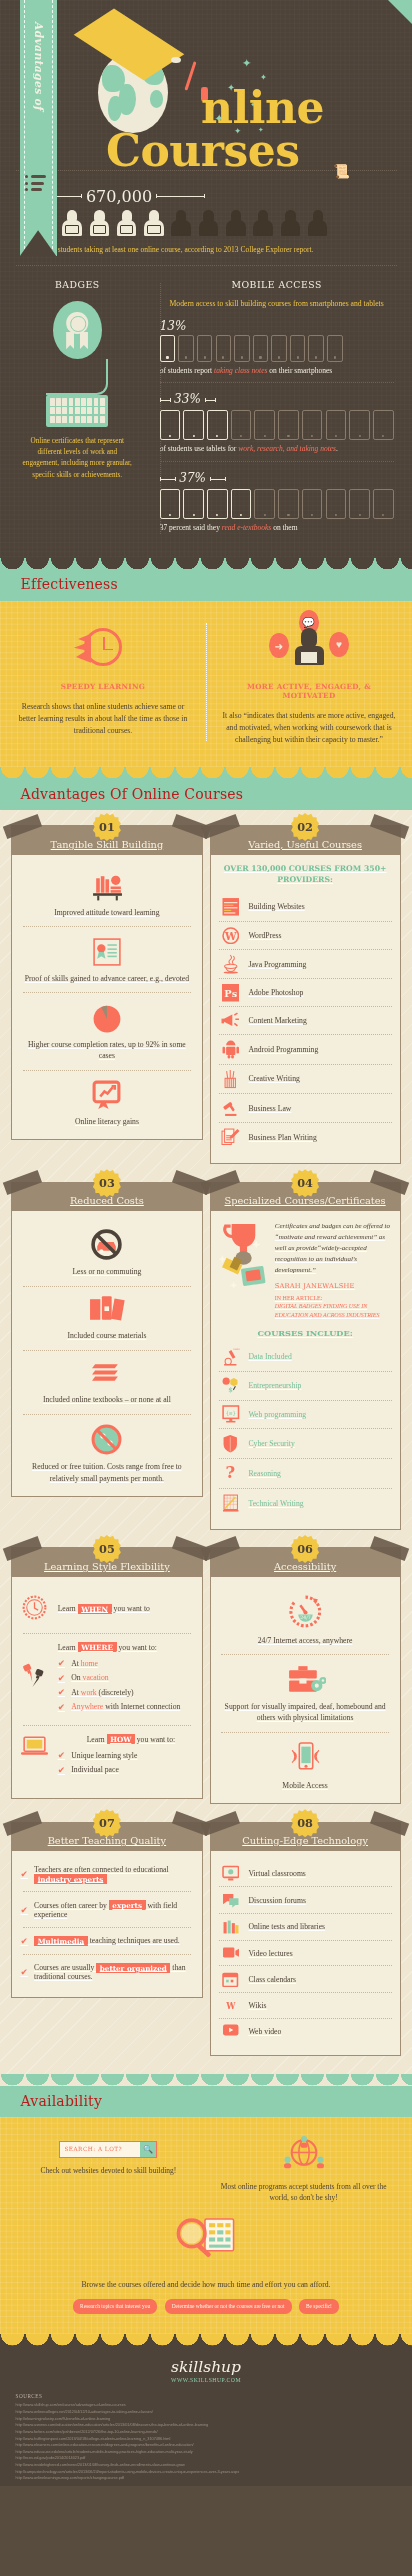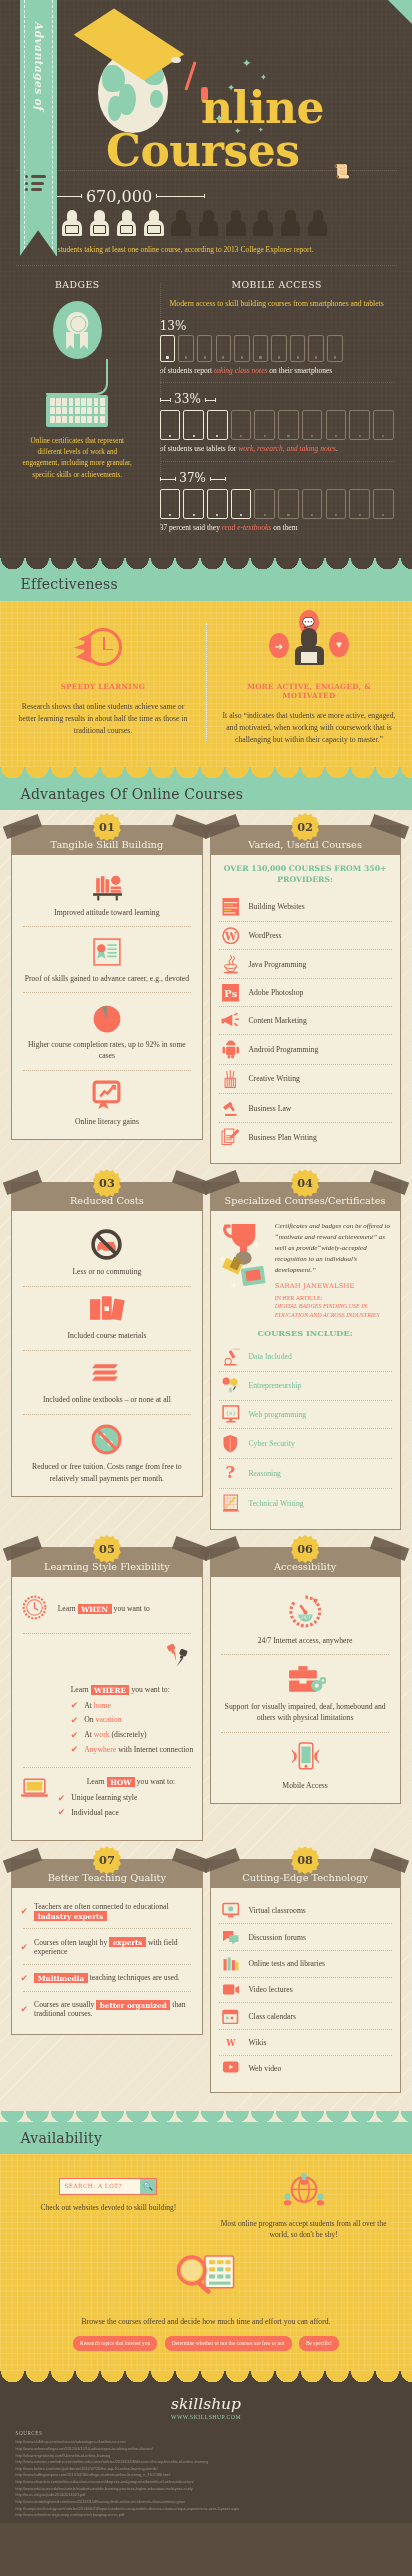--- a/index.html
+++ b/index.html
@@ -111,21 +111,21 @@
   .badge-ill .rosette:after{content:"";position:absolute; left:4.1px; top:4.1px; width:13.4px; height:13.4px; border-radius:50%; border:1px solid #8ecfb0;}
   .badge-ill .rib { position:absolute; top:31px; width:8.2px; height:17.5px; background:#efead7; }
   .badge-ill .rib.a{left:13.4px; clip-path:polygon(0 0,100% 0,100% 100%,50% 75%,0 100%);}
   .badge-ill .rib.b{left:27px; clip-path:polygon(0 0,100% 0,100% 100%,50% 75%,0 100%);}
   .cable { width: 62px; height: 36px; margin: -3.1px auto 0; border:2.6px solid #8ecfb0; border-top:none; border-left:none; border-radius:0 0 11.3px 0;}
   .keyboard { width:62px; height:32px; background:#8ecfb0; border-radius:2.1px; margin: 0 auto; padding:3.6px; display:grid; grid-template-columns:repeat(9,1fr); gap:1.5px;}
   .keyboard i { background:#efead7; border-radius:0.5px; }
   .badge-txt { color:#f2c744; font-size:7.2px; line-height:1.55; margin-top:9.3px; }
 
   .mob-sub { color:#f2c744; font-size:7.7px; text-align:center; line-height:1.5; margin-bottom: 9.3px;}
-  .pct { font-family:"DejaVu Serif",serif; font-size:12px; color:#f3efe2; margin-bottom:2.1px; }
+  .pct { font-family:"DejaVu Serif",serif; font-size:12px; color:#f3efe2; margin-bottom:2.1px;font-style:italic; }
   .pct-wrap { display:flex; align-items:center; gap:4.1px; margin-bottom: 2.1px;}
   .pct-wrap .tick { width: 30px; height:0.5px; background:#efead7; position:relative;}
   .pct-wrap .tick:before,.pct-wrap .tick:after{content:"";position:absolute;width:0.5px;height:4.6px;background:#efead7;top:-2.1px;}
   .pct-wrap .tick:before{left:0;} .pct-wrap .tick:after{right:0;}
   .phones { display:flex; gap:3.1px; margin-bottom:4.1px;}
   .ph { width:15.5px; height:27px; border:1px solid #8a7c6c; border-radius:2.1px; position:relative;}
   .ph.on { border-color:#efead7; }
   .ph:after{content:"";position:absolute;left:50%;bottom:2.1px;transform:translateX(-50%);width:2.1px;height:2.1px;border-radius:50%;background:#8a7c6c;}
   .ph.on:after{background:#efead7;}
   .ph.tab { width:20.6px; height:30px; }
@@ -151,21 +151,21 @@
     background-color: #e9e2cd;
     background-image: radial-gradient(circle at 12.4px 0, #8ecfb0 11.3px, transparent 11.6px);
   }
   .scallop.yellow-on-cream {
     background-color: #efe7d2;
     background-image: radial-gradient(circle at 12.4px 0, #f2c744 11.3px, transparent 11.6px);
   }
 
   
   .band { background:#8ecfb0; padding: 7.2px 0 8.2px 20.6px; }
-  .band h2 { font-family:"DejaVu Serif",serif; font-weight: normal; font-size: 14px; color:#404040; letter-spacing:0.2px;}
+  .band h2 { font-family:"DejaVu Serif",serif; font-weight: normal; font-size: 14px; color:#b91c1c; letter-spacing:0.2px;}
 
   
   .eff { background:#f2c744; position:relative; padding: 17.5px 0 20.6px; }
   .eff:before { content:""; position:absolute; inset:0;
     background-image: linear-gradient(rgba(255,255,255,.13) 0.5px, transparent 0.5px),
                       linear-gradient(90deg, rgba(255,255,255,.13) 0.5px, transparent 0.5px);
     background-size: 5.7px 5.7px; pointer-events:none;}
   .eff-cols { display:flex; position:relative; z-index:2; }
   .eff-col { flex:1; padding: 0 14.4px; text-align:center; }
   .eff-vd { position:absolute; left:50%; top:5.2px; bottom:5.2px; border-left:1.5px dotted #fff; }
@@ -183,21 +183,21 @@
   .person-ic .bd { position:absolute;left:2.1px;top:17.5px;width:29px;height:19.6px;border-radius:6.2px 6.2px 1.5px 1.5px;background:#4e4339;}
   .person-ic .lp { position:absolute;left:7.2px;top:23px;width:18.5px;height:12.4px;background:#efead7;border:1.5px solid #4e4339;border-radius:1px;}
   .bub { position:absolute; width:20.6px;height:25px;border-radius:50%;background:#f9705b; display:flex;align-items:center;justify-content:center;color:#efead7;font-size:10.3px;}
   .bub.b1{left:-24px; top:5.2px;} .bub.b2{left:6.2px; top:-18.5px;} .bub.b3{left:36px; top:4.1px;}
 
   
   .adv-wrap { background:#efe7d2; position:relative; padding: 15.5px 11.3px 18.5px; }
   .adv-wrap:before{content:"";position:absolute;inset:0;
     background-image: repeating-linear-gradient(135deg, rgba(255,255,255,.25) 0 1px, transparent 1px 13.4px);
     pointer-events:none;}
-  .card-row { display:flex; gap: 7px; position:relative; z-index:2; margin-bottom: 17.5px;}
+  .card-row { display:flex; gap: 7px; position:relative; z-index:2; margin-bottom: 17.5px; text-decoration: underline;}
   .card { flex:1; position:relative; }
   .tape { position:absolute; width:37px; height:13.4px; background:#6b5c4c; top:-5.2px; z-index:3; opacity:.92;}
   .tape.l { left:-7.2px; transform: rotate(-20deg); }
   .tape.r { right:-7.2px; transform: rotate(20deg); }
   .card-head { background:#9c8a72; padding: 13.4px 5.2px 5.2px; text-align:center; position:relative;}
   .seal { position:absolute; left:50%; top:-12.4px; transform:translateX(-50%); width:28px;height:28px;
     background:#f2c744; color:#4e4339; font-family:"DejaVu Serif",serif; font-weight:bold; font-size:11.3px;
     display:flex;align-items:center;justify-content:center; z-index:4;
     clip-path: polygon(50% 0%,60% 8%,72% 3%,78% 15%,91% 15%,92% 28%,100% 37%,94% 50%,100% 63%,92% 72%,91% 85%,78% 85%,72% 97%,60% 92%,50% 100%,40% 92%,28% 97%,22% 85%,9% 85%,8% 72%,0% 63%,6% 50%,0% 37%,8% 28%,9% 15%,22% 15%,28% 3%,40% 8%);}
   .card-title { font-family:"DejaVu Serif",serif; font-size:9.8px; color:#f6f2e4;}
@@ -870,21 +870,21 @@
             <div style="flex:none;">
               <svg width="29" height="29" viewBox="0 0 56 56">
                   <circle cx="28" cy="28" r="21" fill="none" stroke="#f9705b" stroke-width="4" stroke-dasharray="4 3"></circle>
                   <circle cx="28" cy="28" r="15" fill="none" stroke="#f9705b" stroke-width="2"></circle>
                   <path d="M28 18 v11 l7 4" stroke="#f9705b" stroke-width="2.5" fill="none"></path>
                 </svg>
             </div>
             <div class="c-text"><span>Learn </span><span class="mark">WHEN</span><span> you want to</span></div>
           </div>
           <div class="c-dots"></div>
-          <div class="with-icon" style="margin:7.2px 0; align-items:flex-end;flex-direction:column;">
+          <div class="with-icon" style="margin:7.2px 0; align-items:center;">
             <div style="flex:none;">
               <svg width="29" height="32" viewBox="0 0 56 62">
                   <g transform="rotate(-25 18 20)">
                     <rect x="11" y="4" width="14" height="12" rx="3" fill="#f9705b"></rect>
                     <rect x="15" y="16" width="6" height="6" fill="#f9705b"></rect>
                     <path d="M18 22 l-3 18 6-18z" fill="#f9705b"></path>
                   </g>
                   <g transform="rotate(20 34 30)">
                     <rect x="27" y="14" width="14" height="12" rx="3" fill="#4e4339"></rect>
                     <rect x="31" y="26" width="6" height="6" fill="#4e4339"></rect>
@@ -995,21 +995,21 @@
           <div class="card-title">Better Teaching Quality</div>
         </div>
         <div class="card-body">
           <div class="chk-row">
               <span class="chk">✔</span>
             <span><span>Teachers are often </span><span>connected to educational</span> <span class="mark">industry experts</span></span>
             </div>
           <div class="c-dots"></div>
           <div class="chk-row">
               <span class="chk">✔</span>
-            <span><span>Courses often taught by </span><span class="mark">experts</span><span> with field experience</span></span>
+            <span><span>Courses often career by </span><span class="mark">experts</span><span> with field experience</span></span>
             </div>
           <div class="c-dots"></div>
           <div class="chk-row">
               <span class="chk">✔</span>
             <span><span class="mark">Multimedia</span><span> teaching techniques are used.</span></span>
             </div>
           <div class="c-dots"></div>
           <div class="chk-row">
               <span class="chk">✔</span>
             <span><span>Courses are usually </span><span class="mark">better organized</span><span> than traditional courses.</span></span>

